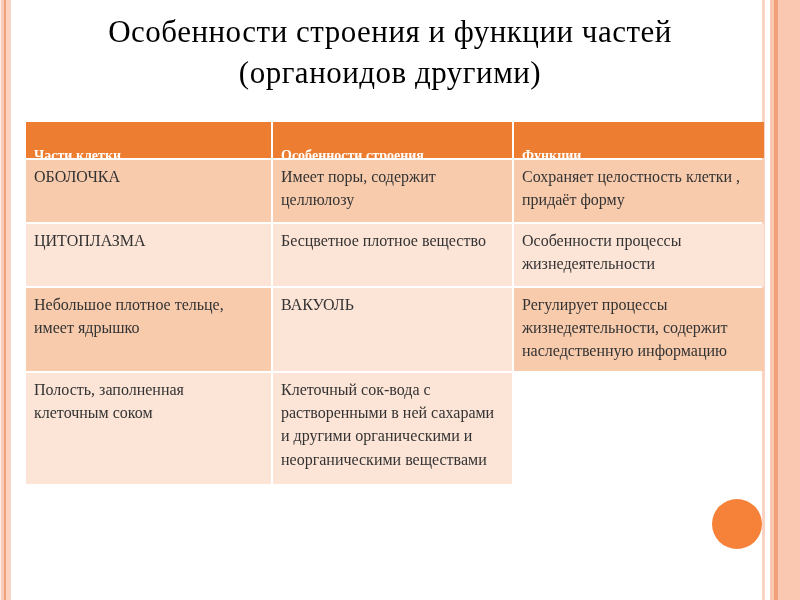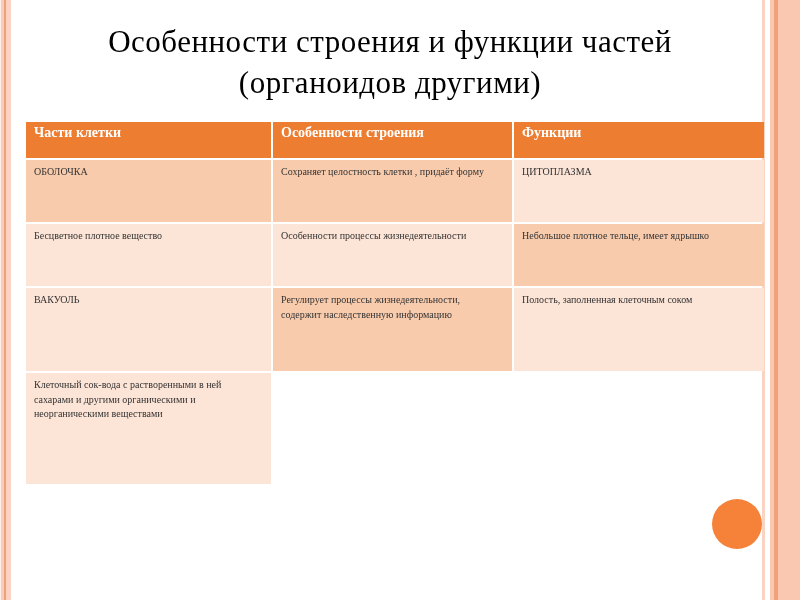--- a/index.html
+++ b/index.html
@@ -32,48 +32,48 @@
       #fac7b0 16px);
   }
   .corner-circle {
     position: absolute; left: 712px; top: 499px;
     width: 50px; height: 50px; border-radius: 50%;
     background: var(--circle, #f6823a);
   }
 
   
   .title {
-    position: absolute; top: 22px; left: 20px; right: 40px;
+    position: absolute; top: 12px; left: 20px; right: 40px;
     text-align: center;
     font-size: 31px; font-weight: 400; line-height: 1.32;
     color: var(--title-text, #000000);
     letter-spacing: 0.5px;
   }
   .title span { display: block; }
 
   
   .cell-table {
     position: absolute; left: 26px; top: 122px; width: 738px;
     display: grid;
     grid-template-columns: 245px 239px 250px;
     grid-template-rows: 36px 62px 62px 83px 111px;
     gap: 2px;
     background: transparent;
   }
   .cell {
     padding: 5px 10px 4px 8px;
-    font-size: 10px; line-height: 1.45;
+    font-size: 16px; line-height: 1.45;
     color: var(--cell-text, #333333);
     overflow: hidden;
   }
   .th {
     background: var(--header-bg, #ed7d31);
     color: var(--header-text, #ffffff);
     font-weight: 700; font-size: 14px;
-    padding-top: 1px;
+    padding-top: 24px;
   }
   .row-dark  { background: var(--row-dark, #f8cbad); }
   .row-light { background: var(--row-light, #fce4d6); }
 </style>
 </head>
 <body>
 
 <div class="slide">
 
   <div class="left-band"></div>
@@ -85,20 +85,21 @@
     <span>(органоидов другими)</span>
   </h1>
 
   <div class="cell-table">
 
     <div class="cell th">Части клетки</div>
     <div class="cell th">Особенности строения</div>
     <div class="cell th">Функции</div>
 
     <div class="cell row-dark">ОБОЛОЧКА</div>
+    <div class="cell row-dark">Имеет поры, содержит целлюлозу</div>
     <div class="cell row-dark">Сохраняет целостность клетки , придаёт форму</div>
 
     <div class="cell row-light">ЦИТОПЛАЗМА</div>
     <div class="cell row-light">Бесцветное плотное вещество</div>
     <div class="cell row-light">Особенности процессы жизнедеятельности</div>
 
     <div class="cell row-dark">Небольшое плотное тельце, имеет ядрышко</div>
     <div class="cell row-light">ВАКУОЛЬ</div>
 
     <div class="cell row-dark">Регулирует процессы жизнедеятельности, содержит наследственную информацию</div>

